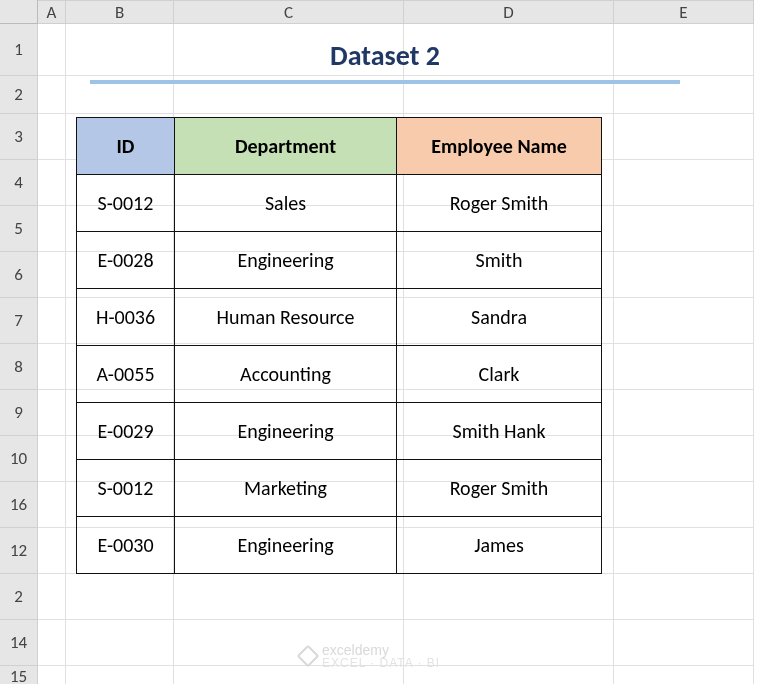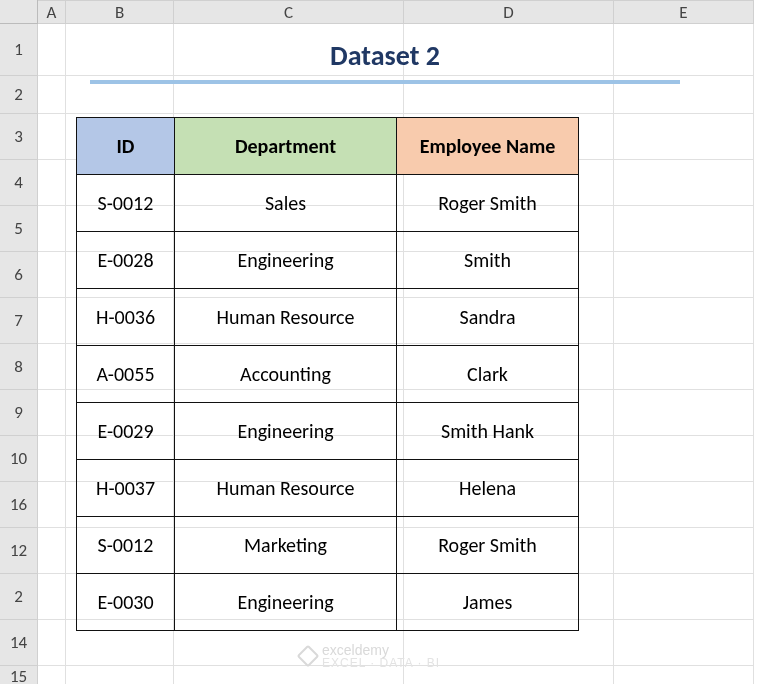--- a/index.html
+++ b/index.html
@@ -75,21 +75,21 @@
     font-size: 20px;
     height: 45px;
     padding: 16px 6px;
   }
   .data-table th {
     font-weight: 700;
     font-size: 20px;
   }
   .col-id { width: 98px; }
   .col-dept { width: 222px; }
-  .col-name { width: 182px; }
+  .col-name { width: 205px; }
   .th-id { background: #b4c7e7; }
   .th-dept { background: #c5e0b4; }
   .th-name { background: #f8cbad; }
 
   .watermark {
     position: absolute;
     left: 300px;
     top: 642px;
     font-size: 14px;
     color: #d9d9d9;
@@ -260,25 +260,20 @@
         <td class="col-id">A-0055</td>
         <td class="col-dept">Accounting</td>
         <td class="col-name">Clark</td>
       </tr>
       <tr>
         <td class="col-id">E-0029</td>
         <td class="col-dept">Engineering</td>
         <td class="col-name">Smith Hank</td>
       </tr>
       <tr>
-        <td class="col-id">H-0037</td>
-        <td class="col-dept">Human Resource</td>
-        <td class="col-name">Helena</td>
-      </tr>
-      <tr>
         <td class="col-id">S-0012</td>
         <td class="col-dept">Marketing</td>
         <td class="col-name">Roger Smith</td>
       </tr>
       <tr>
         <td class="col-id">E-0030</td>
         <td class="col-dept">Engineering</td>
         <td class="col-name">James</td>
       </tr>
     </tbody>

